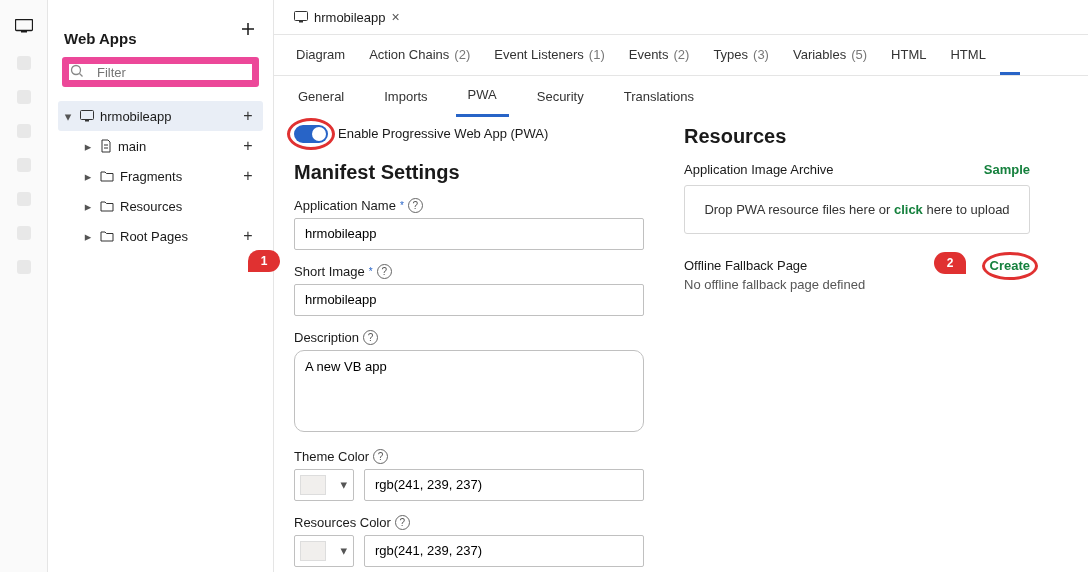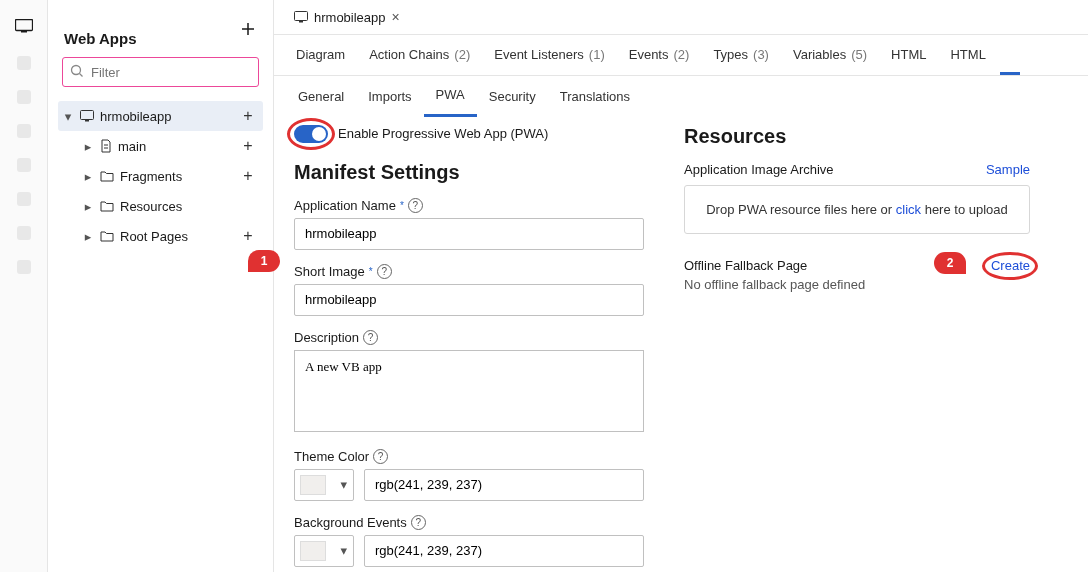--- a/index.html
+++ b/index.html
@@ -9,21 +9,21 @@
     .rail { width: 48px; background: #fafafa; border-right: 1px solid #e5e5e5; display: flex; flex-direction: column; align-items: center; padding-top: 16px; gap: 20px; }
     .rail-item { width: 20px; height: 20px; display: flex; align-items: center; justify-content: center; color: #6b6b6b; }
     .rail-item.active { color: #1a1a1a; }
     .rail-item.pale { width: 14px; height: 14px; border-radius: 3px; background: #e8e8e8; }
     
     .sidebar { width: 226px; border-right: 1px solid #e5e5e5; display: flex; flex-direction: column; }
     .sidebar-header { display: flex; align-items: center; justify-content: space-between; padding: 10px 14px 10px 16px; }
     .sidebar-header h2 { font-size: 15px; font-weight: 700; margin-top: 20px; }
     .plus-btn { width: 22px; height: 22px; display: flex; align-items: center; justify-content: center; color: #1a1a1a; cursor: pointer; background: none; border: none; font-size: 18px; }
     .filter-wrap { padding: 0 14px 10px 14px; }
-    .filter-input { width: 100%; height: 30px; border: 1px solid #ec4899; border-radius: 3px; padding: 0 8px 0 28px; font-size: 13px; }
+    .filter-input { width: 100%; height: 30px; border: 7px solid #ec4899; border-radius: 3px; padding: 0 8px 0 28px; font-size: 13px; }
     .filter-wrap { position: relative; }
     .filter-icon { position: absolute; left: 22px; top: 7px; color: #888; }
     
     .tree { padding: 4px 10px; }
     .tree-row { display: flex; align-items: center; height: 30px; padding: 0 4px; gap: 6px; position: relative; }
     .tree-row.selected { background: #e9eef6; border-radius: 3px; }
     .tree-caret { width: 12px; display: flex; justify-content: center; color: #555; }
     .tree-icon { color: #333; display: flex; }
     .tree-label { flex: 1; font-size: 13px; }
     .tree-plus { width: 22px; height: 22px; display: flex; align-items: center; justify-content: center; color: #333; cursor: pointer; background: none; border: none; font-size: 16px; }
@@ -32,48 +32,48 @@
     .main { flex: 1; display: flex; flex-direction: column; min-width: 0; }
     .tabbar { display: flex; align-items: center; border-bottom: 1px solid #e5e5e5; height: 36px; padding: 0 10px; }
     .file-tab { display: flex; align-items: center; gap: 6px; padding: 0 10px; height: 100%; }
     .file-tab .close { font-size: 14px; color: #555; cursor: pointer; }
     
     .subtabs { display: flex; align-items: center; border-bottom: 1px solid #e5e5e5; height: 42px; padding: 0 12px; gap: 4px; overflow: visible; }
     .subtab { padding: 0 10px; height: 100%; display: flex; align-items: center; gap: 5px; color: #333; cursor: pointer; white-space: nowrap; font-size: 13px; }
     .subtab.active { border-bottom: 3px solid #2864c7; font-weight: 400; }
     .subtab .count { color: #777; }
 
-    .settingstabs { display: flex; align-items: center; height: 42px; padding: 0 12px; gap: 0; }
+    .settingstabs { display: flex; align-items: center; height: 42px; padding: 0 12px; gap: 16px; }
     .settingstab { padding: 0 12px; height: 100%; display: flex; align-items: center; color: #333; cursor: pointer; font-size: 13px; }
     .settingstab.active { border-bottom: 3px solid #2864c7; }
     
     .content { display: flex; padding: 8px 20px 4px 20px; gap: 40px; overflow: auto; }
     .col-left { width: 350px; }
     .col-right { width: 346px; }
     
     .toggle-row { display: flex; align-items: center; gap: 10px; margin-bottom: 18px; position: relative; }
     .toggle { position: relative; width: 34px; height: 18px; background: #2864c7; border-radius: 9px; cursor: pointer; }
     .toggle-knob { position: absolute; right: 2px; top: 2px; width: 14px; height: 14px; background: #fff; border-radius: 50%; }
     .toggle-circle { position: absolute; left: -7px; top: -7px; width: 48px; height: 32px; border: 3px solid #e03131; border-radius: 50%; pointer-events: none; }
     
     h3 { font-size: 20px; font-weight: 700; margin-bottom: 14px; }
     .field { margin-bottom: 14px; }
     .field-label { display: flex; align-items: center; gap: 4px; font-size: 13px; margin-bottom: 5px; }
     .req { color: #2864c7; font-size: 10px; }
     .help { width: 15px; height: 15px; border: 1px solid #666; border-radius: 50%; display: inline-flex; align-items: center; justify-content: center; font-size: 10px; color: #555; }
     .text-input { width: 100%; height: 32px; border: 1px solid #c0c0c0; border-radius: 2px; padding: 0 10px; font-size: 13px; font-family: inherit; }
-    .textarea { width: 100%; height: 82px; border: 1px solid #c0c0c0; border-radius: 0; padding: 8px 10px; font-size: 13px; resize: none; font-family: Liberation Serif, serif; }
+    .textarea { width: 100%; height: 82px; border: 1px solid #c0c0c0; border-radius: 10px; padding: 8px 10px; font-size: 13px; resize: none; font-family: Liberation Sans, sans-serif; }
     
     .color-row { display: flex; gap: 10px; }
     .color-picker { width: 60px; height: 32px; border: 1px solid #c0c0c0; border-radius: 2px; display: flex; align-items: center; cursor: pointer; }
     .swatch { width: 26px; height: 20px; margin-left: 5px; background: rgb(241,239,237); border: 1px solid #ddd; }
     .caret-down { margin-left: auto; margin-right: 6px; color: #555; }
     
     .resource-header { display: flex; justify-content: space-between; align-items: center; margin-bottom: 8px; gap: 7px; }
-    .link { color: #1d4ed8; cursor: pointer; font-size: 13px; }
+    .link { color: #15803d; cursor: pointer; font-size: 13px; font-weight: bold; }
     .dropzone { border: 1px solid #d7d7d7; border-radius: 3px; padding: 16px; text-align: center; font-size: 13px; color: #333; margin-bottom: 24px; }
     
     .offline-row { display: flex; justify-content: space-between; align-items: center; }
     .offline-desc { color: #555; font-size: 13px; margin-top: 4px; }
     
     .callout { position: absolute; background: #e03131; color: #fff; border-radius: 12px 12px 12px 12px; min-width: 24px; height: 22px; display: flex; align-items: center; justify-content: center; font-weight: 700; font-size: 12px; }
     .callout.c1 { left: 248px; top: 250px; width: 32px; height: 22px; border-radius: 11px 11px 11px 0; }
     .callout.c2 { position: absolute; right: 64px; top: -6px; width: 32px; height: 22px; border-radius: 11px 11px 0 11px; }
     .create-circle { position: absolute; right: -8px; top: -6px; width: 56px; height: 28px; border: 3px solid #e03131; border-radius: 50%; pointer-events: none; }
     
@@ -278,21 +278,21 @@
             <div class="color-picker">
               <div class="swatch"></div>
               <span class="caret-down">▾</span>
             </div>
             <input class="text-input" style="flex: 1 1 0%;" value="rgb(241, 239, 237)">
           </div>
         </div>
 
         <div class="field">
           <div class="field-label">
-            <span>Background Events</span>
+            <span>Resources Color</span>
             <span class="help">?</span>
           </div>
           <div class="color-row">
             <div class="color-picker">
               <div class="swatch"></div>
               <span class="caret-down">▾</span>
             </div>
             <input class="text-input" style="flex: 1 1 0%;" value="rgb(241, 239, 237)">
           </div>
         </div>

